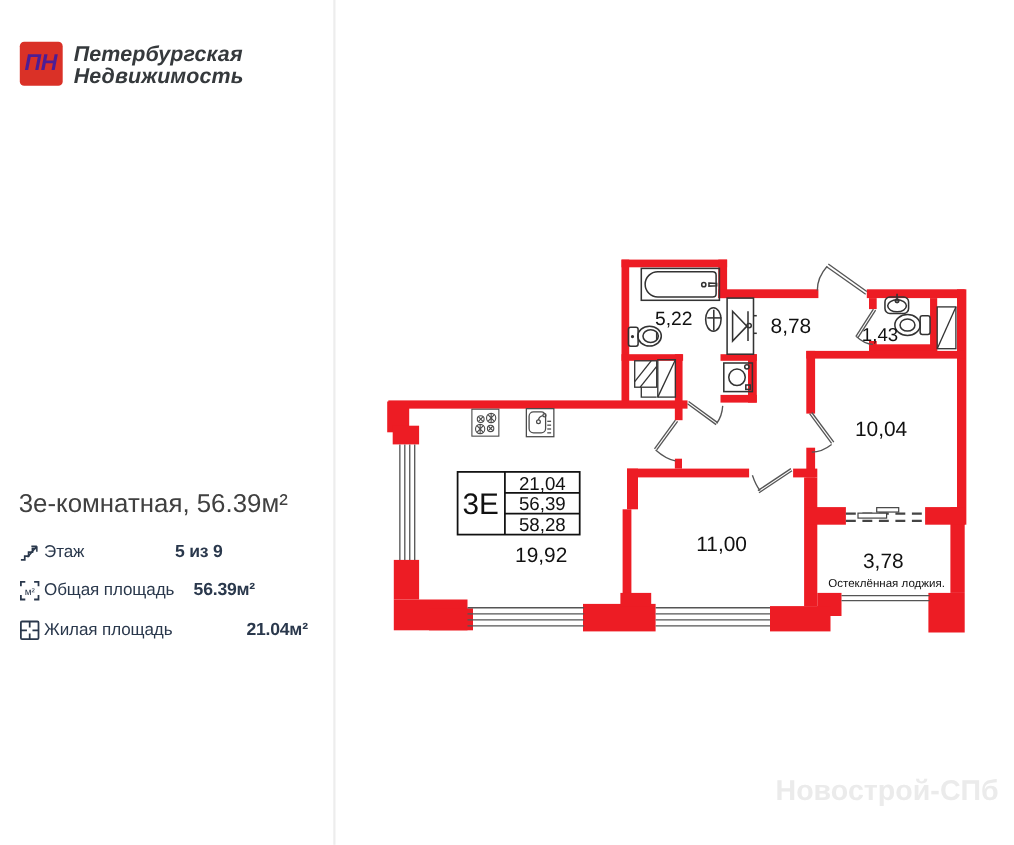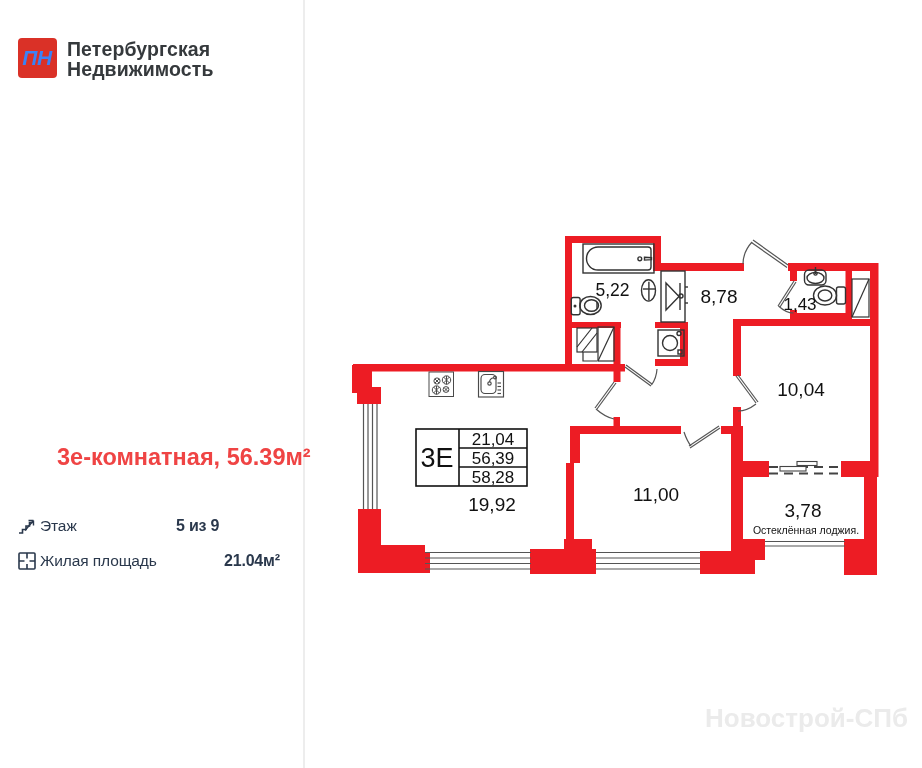--- a/index.html
+++ b/index.html
@@ -7,40 +7,50 @@
        font-family:"Liberation Sans", sans-serif;}
   .abs{position:absolute;}
 </style>
 </head>
 <body>
 
 <div class="abs" style="left:303px;top:0;width:2px;height:768px;background:#ededed;"></div>
 
 <div class="abs" style="left:17.5px;top:38px;width:39px;height:39.5px;background:#da3127;border-radius:4px;"></div>
 
-<div class="abs" style="left:17.5px;top:38px;width:39px;height:39.5px;color:#3b82f6;font-weight:bold;font-style:italic;font-size:21px;line-height:39.5px;text-align:center;letter-spacing:-0.5px;">ПН</div>
-
-<div class="abs" style="left:67px;top:39px;width:220px;color:#35393c;font-weight:bold;font-size:19.5px;line-height:20.3px;letter-spacing:0.1px;">Петербургская<br>Недвижимость</div>
-
-<div class="abs" style="left:17px;top:444px;width:300px;color:#ef4444;font-weight:bold;font-size:23.5px;margin-left:40px;">3е-комнатная, 56.39м²</div>
+<div class="abs" style="left:17.5px;top:38px;width:39px;height:39.5px;color:#4c1d95;font-weight:bold;font-style:italic;font-size:21px;line-height:39.5px;text-align:center;letter-spacing:-0.5px;">ПН</div>
+
+<div class="abs" style="left:67px;top:39px;width:220px;color:#35393c;font-weight:bold;font-size:19.5px;line-height:20.3px;letter-spacing:0.1px;font-style:italic;">Петербургская<br>Недвижимость</div>
+
+<div class="abs" style="left:17px;top:444px;width:300px;color:#404040;font-weight:normal;font-size:23.5px;">3е-комнатная, 56.39м²</div>
 
 <div class="abs" style="left:17px;top:492px;width:280px;color:#2a384c;font-size:15.5px;letter-spacing:-0.1px;">
 
 
-  <div style="position:relative;height:35.4px;margin-top:24px;">
+  <div style="position:relative;height:35.4px;">
     <span style="position:absolute;left:0;top:0;">
       <svg width="20" height="20" viewBox="0 0 20 20" fill="none" stroke="#2a384c" stroke-width="1.6">
         <path d="M2 17 h3.5 v-3.5 h3.5 v-3.5 h3.5 v-3.5 h3.5"></path>
           <path d="M8 14.5 L16.5 4.5 M16.5 4.5 h-5 M16.5 4.5 v5" stroke-width="1.4"></path>
       </svg>
     </span>
     <span style="position:absolute;left:23px;top:1px;">Этаж</span>
-    <span style="position:absolute;left:159px;top:1px;font-weight:bold;font-size:16px;letter-spacing:-0.2px;">5 из 9</span>
+    <span style="position:absolute;left:142px;top:1px;font-weight:bold;font-size:16px;letter-spacing:-0.2px;">5 из 9</span>
   </div>
 
+  <div style="position:relative;height:35.4px;">
+    <span style="position:absolute;left:0;top:0;">
+      <svg width="20" height="20" viewBox="0 0 20 20" fill="none" stroke="#2a384c" stroke-width="1.6">
+        <path d="M2 6 v-4 h4 M14 2 h4 v4 M18 14 v4 h-4 M6 18 h-4 v-4"></path>
+        <text x="10" y="13.5" fill="#2a384c" stroke="none" font-size="9" text-anchor="middle" font-family="Liberation Sans">м²</text>
+      </svg>
+    </span>
+    <span style="position:absolute;left:23px;top:1px;">Общая площадь</span>
+    <span style="position:absolute;left:159px;top:1px;font-weight:bold;font-size:16px;letter-spacing:-0.2px;">56.39м²</span>
+  </div>
 
   <div style="position:relative;height:35.4px;text-align:center;">
     <span style="position:absolute;left:0;top:0;">
       <svg width="20" height="20" viewBox="0 0 20 20" fill="none" stroke="#2a384c" stroke-width="1.6">
         <rect x="2" y="2" width="16" height="16" rx="1"></rect>
           <path d="M10 2 v5.5 M2 10 h5.5 M12.5 10 h5.5 M10 18 v-5"></path>
       </svg>
     </span>
     <span style="position:absolute;left:23px;top:1px;">Жилая площадь</span>
     <span style="position:absolute;left:159px;top:1px;font-weight:bold;font-size:16px;letter-spacing:-0.2px;margin-left:48px;">21.04м²</span>

